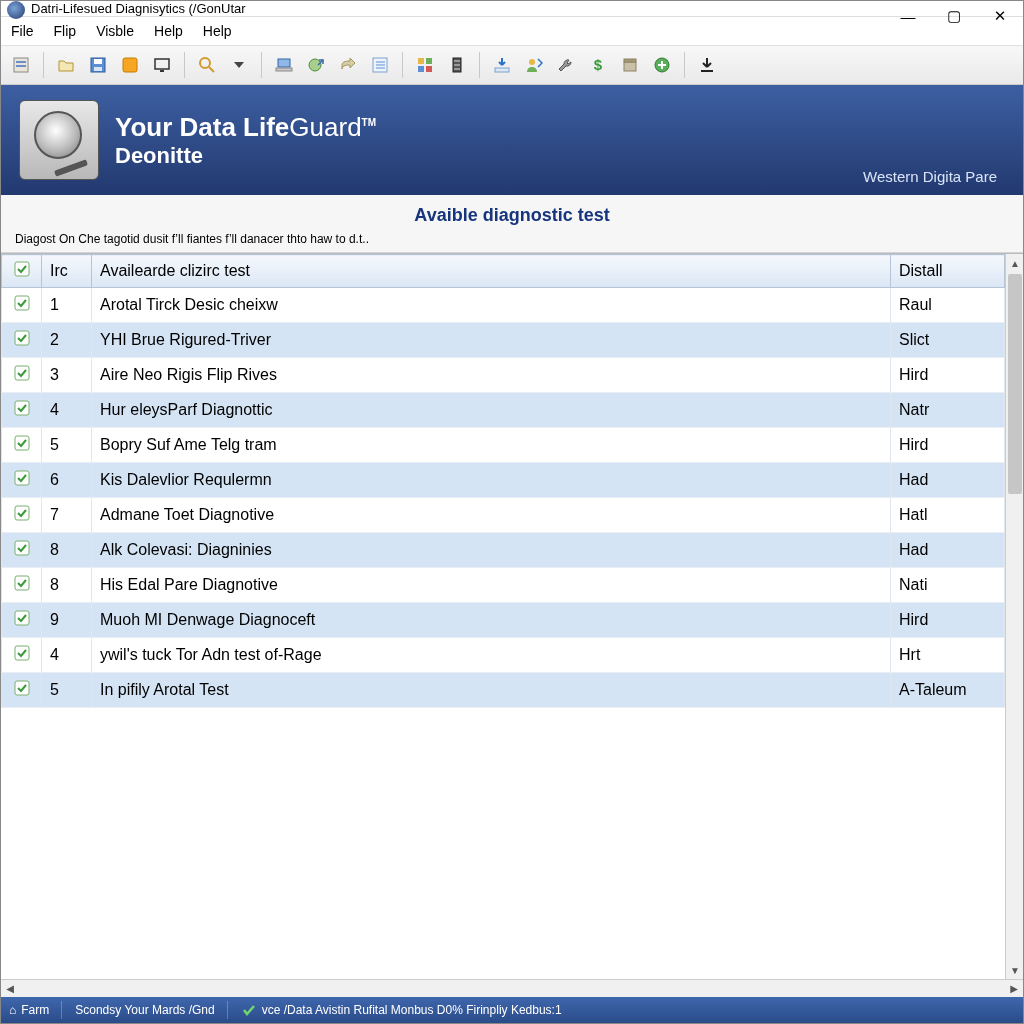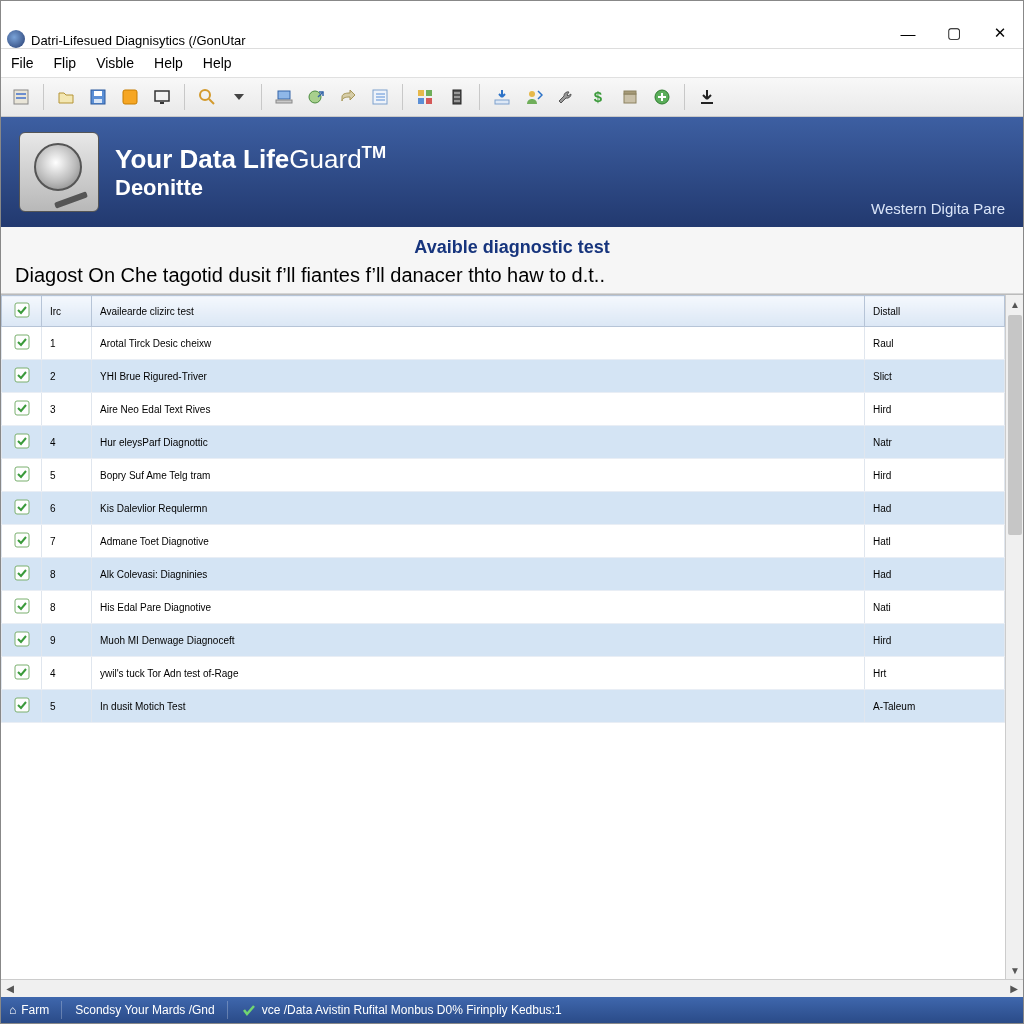--- a/index.html
+++ b/index.html
@@ -1,51 +1,51 @@
 <!DOCTYPE html>
 <html><head>
 <meta charset="utf-8">
 <style>
   * { box-sizing: border-box; font-family: "Segoe UI", Tahoma, sans-serif; }
   html,body { margin:0; padding:0; width:1024px; height:1024px; background:#fff; overflow:hidden; }
   .window { width:1024px; height:1024px; display:flex; flex-direction:column; border:1px solid #888; background:#fff; }
   
-  .titlebar { height:48px; display:flex; align-items:flex-end; background:#fff; border-bottom:1px solid #ddd; font-size:13px; }
+  .titlebar { height:16px; display:flex; align-items:flex-start; background:#fff; border-bottom:1px solid #ddd; font-size:13px; }
   .titlebar .icon { width:18px; height:18px; margin:0 6px; background:radial-gradient(circle at 40% 40%, #7aa3d8, #243a6e); border-radius:50%; }
   .titlebar .title { flex:1; color:#000; }
   .titlebar .win-btn { width:46px; height:30px; display:flex; align-items:center; justify-content:center; font-size:15px; color:#000; }
   
   .menubar { height:28px; display:flex; align-items:center; padding:0 0; font-size:14px; color:#000; }
   .menubar .menu-item { padding:3px 10px; }
   
   .toolbar { height:40px; display:flex; align-items:center; padding:0 6px; gap:4px; border-top:1px solid #e0e0e0; border-bottom:1px solid #c9c9c9; background:linear-gradient(#f8f8f8,#e9e9e9); }
   .toolbar .tbtn { width:28px; height:28px; display:flex; align-items:center; justify-content:center; border:1px solid transparent; border-radius:3px; font-size:16px; }
   .toolbar .sep { width:1px; height:26px; background:#c8c8c8; margin:0 4px; }
   .toolbar svg { display:block; }
   
   .banner { height:110px; background:linear-gradient(#3d5fa2,#22396f); display:flex; align-items:center; color:#fff; position:relative; padding:0 18px; }
   .banner .hdd { width:80px; height:80px; margin-right:16px; background:linear-gradient(#e8e8e8,#b8b8b8); border-radius:6px; border:1px solid #555; position:relative; }
   .banner .hdd::before { content:""; position:absolute; top:10px; left:14px; width:44px; height:44px; border-radius:50%; background:radial-gradient(circle at 45% 40%, #fff, #bbb 55%, #777); border:2px solid #555; }
   .banner .hdd::after { content:""; position:absolute; bottom:8px; right:10px; width:34px; height:6px; background:#555; border-radius:2px; transform:rotate(-20deg); }
   .banner .btxt .line1 { font-size:26px; font-weight:600; }
   .banner .btxt .line2 { font-size:22px; font-weight:700; }
-  .banner .tm { font-size:17px; vertical-align:super; }
-  .banner .brand { position:absolute; right:18px; bottom:10px; font-size:15px; color:#d9e4f8; }
+  .banner .tm { font-size:10px; vertical-align:super; }
+  .banner .brand { position:absolute; right:26px; bottom:10px; font-size:15px; color:#d9e4f8; }
   
   .section { padding:10px 14px 6px; border-bottom:1px solid #d4d4d4; background:#f6f6f6; }
   .section .stitle { color:#17357d; font-weight:600; font-size:18px;text-align:center; }
-  .section .sdesc { color:#000; font-size:20px; margin-top:6px; }
+  .section .sdesc { color:#000; font-size:12px; margin-top:6px; }
   
   .table-wrap { flex:1; display:flex; overflow:hidden; border-top:1px solid #bbb; }
   .table-scroll { flex:1; overflow:hidden; position:relative; }
-  table { border-collapse:collapse; width:100%; font-size:10px; }
+  table { border-collapse:collapse; width:100%; font-size:16px; }
   thead th { background:linear-gradient(#f4f8fd,#dbe7f5); border:1px solid #b6c4d7; padding:6px 8px; text-align:left; font-weight:400; color:#000; position:sticky; top:0; }
   thead th:first-child { width:40px; text-align:center; }
   thead th:nth-child(2) { width:50px; }
-  thead th:nth-child(4) { width:140px; }
+  thead th:nth-child(4) { width:114px; }
   tbody td { border-left:1px solid #e0e6ee; border-right:1px solid #e0e6ee; border-bottom:1px solid #e9eef5; padding:7px 8px; color:#000; }
   tbody tr:nth-child(even) { background:#d4e4f4; }
   tbody td:first-child { text-align:center; }
   .vscroll { width:18px; background:#f0f0f0; border-left:1px solid #ccc; position:relative; }
   .vscroll .sarrow { position:absolute; left:0; width:18px; height:18px; background:#f0f0f0; display:flex; align-items:center; justify-content:center; font-size:10px; color:#555; }
   .vscroll .sarrow.up { top:0; }
   .vscroll .sarrow.down { bottom:0; }
   .vscroll .thumb { position:absolute; left:2px; width:14px; top:20px; height:220px; background:#c6c6c6; border-radius:2px; }
   .hscroll { height:18px; background:#f0f0f0; border-top:1px solid #ccc; display:flex; align-items:center; }
   .hscroll .harrow { width:18px; height:18px; display:flex; align-items:center; justify-content:center; font-size:10px; color:#555; }
@@ -268,21 +268,21 @@
               <td>Slict</td>
             </tr>
             <tr>
               <td><span class="chkmark">
                   <svg viewBox="0 0 16 16">
                     <rect x="1" y="1" width="14" height="14" rx="2" fill="#fefefe" stroke="#7ab06f"></rect>
                     <path d="M4 8l3 3 5-6" stroke="#3a9a3a" stroke-width="2" fill="none"></path>
                   </svg>
                 </span></td>
               <td>3</td>
-              <td>Aire Neo Edal Text Rives</td>
+              <td>Aire Neo Rigis Flip Rives</td>
               <td>Hird</td>
             </tr>
             <tr>
               <td><span class="chkmark">
                   <svg viewBox="0 0 16 16">
                     <rect x="1" y="1" width="14" height="14" rx="2" fill="#fefefe" stroke="#7ab06f"></rect>
                     <path d="M4 8l3 3 5-6" stroke="#3a9a3a" stroke-width="2" fill="none"></path>
                   </svg>
                 </span></td>
               <td>4</td>
@@ -367,21 +367,21 @@
               <td>Hrt</td>
             </tr>
             <tr>
               <td><span class="chkmark">
                   <svg viewBox="0 0 16 16">
                     <rect x="1" y="1" width="14" height="14" rx="2" fill="#fefefe" stroke="#7ab06f"></rect>
                     <path d="M4 8l3 3 5-6" stroke="#3a9a3a" stroke-width="2" fill="none"></path>
                   </svg>
                 </span></td>
               <td>5</td>
-              <td>In dusit Motich Test</td>
+              <td>In pifily Arotal Test</td>
               <td>A-Taleum</td>
             </tr>
           </tbody>
       </table>
     </div>
     <div class="vscroll">
       <div class="sarrow up">▲</div>
       <div class="thumb"></div>
       <div class="sarrow down">▼</div>
     </div>

